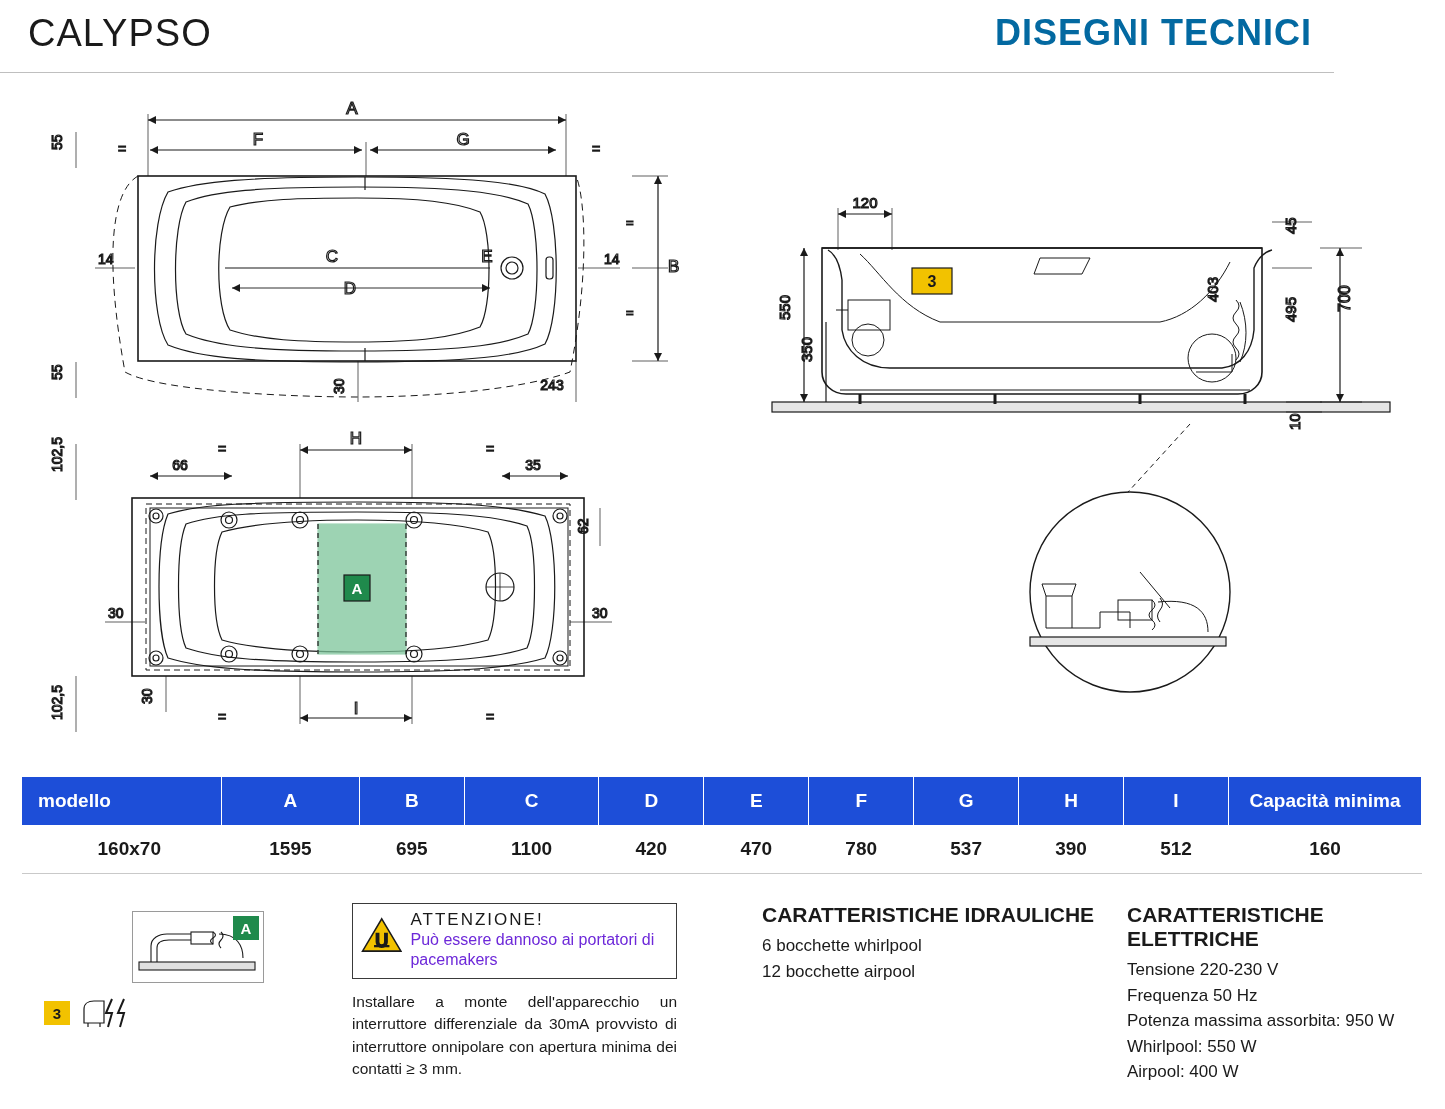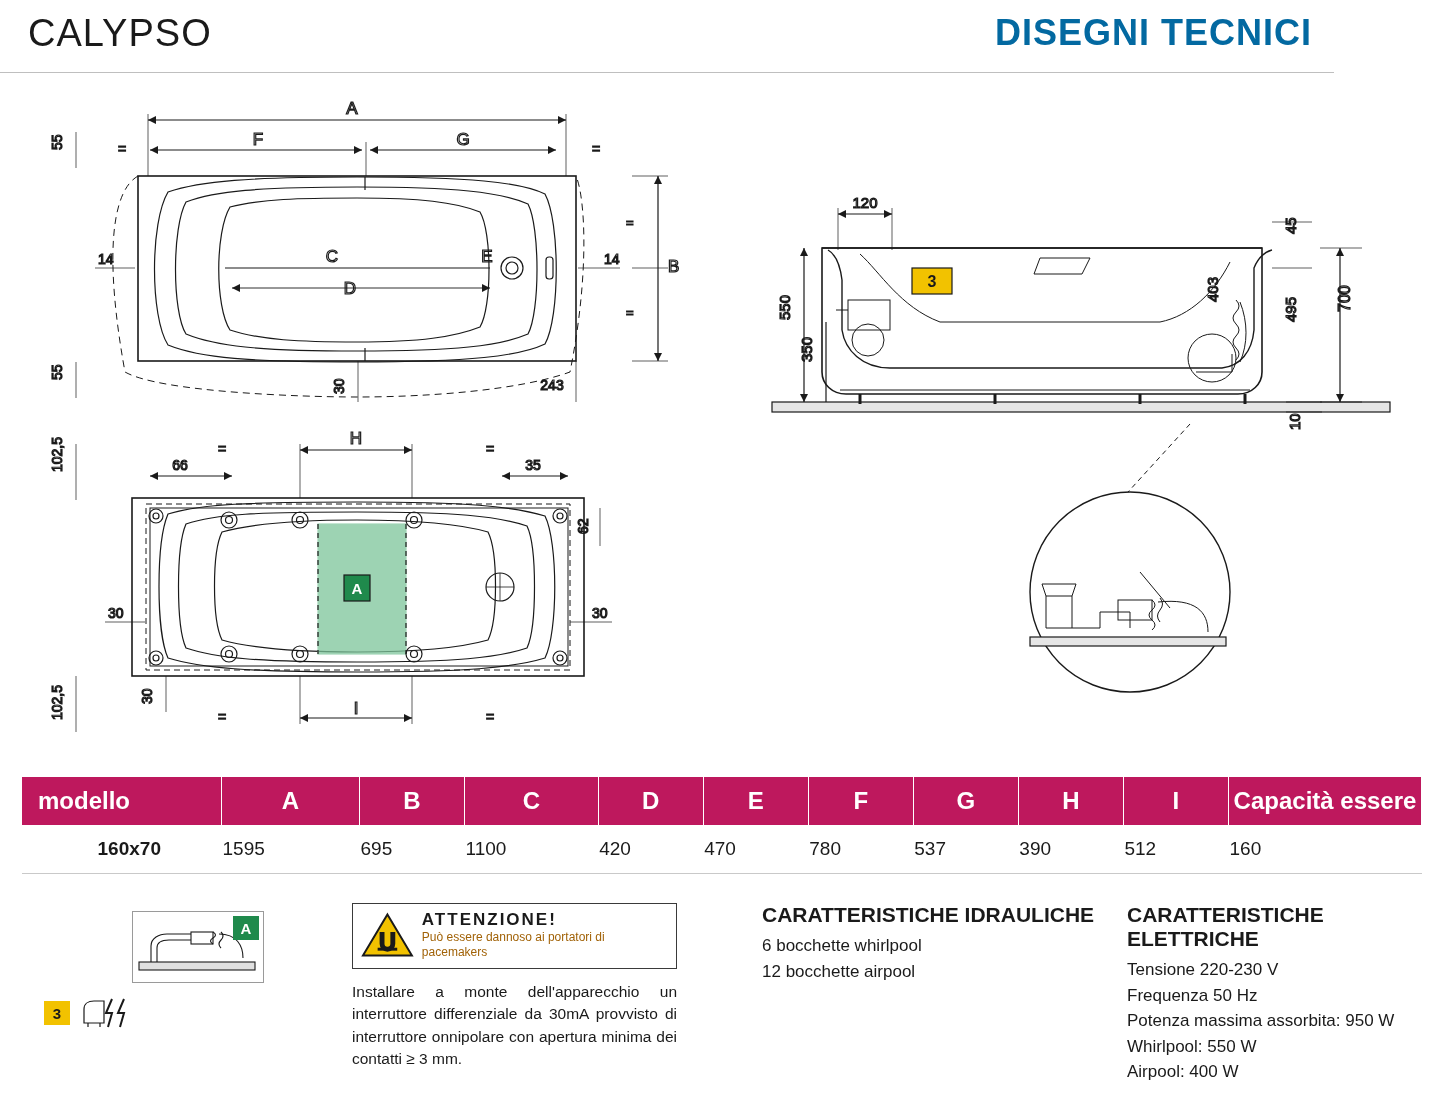--- a/index.html
+++ b/index.html
@@ -26,27 +26,27 @@
 
   .canvas{position:absolute;left:0;top:72px;width:1445px;height:690px;}
   svg{display:block;}
 
   
   .table{
     position:absolute;left:22px;top:777px;width:1400px;
     border-collapse:collapse;
   }
   .table th{
-    background:#be185d;color:#ffffff;font-size:24px;font-weight:700;
+    background:#1d4ed8;color:#ffffff;font-size:19px;font-weight:700;
     height:46px;border-right:1px solid #ffffff;text-align:center;
   }
   .table th.first{text-align:left;padding-left:16px;width:182px;}
   .table th.last{width:190px;}
   .table td{
-    height:46px;font-size:19px;text-align:left;font-weight:400;color:#1a1a1a;
+    height:46px;font-size:19px;text-align:center;font-weight:700;color:#1a1a1a;
     border-bottom:1px solid #c9c9c9;
   }
   .table td.first{text-align:center;padding-left:16px;font-weight:700;}
 
   
   .bottom{position:absolute;left:22px;top:893px;width:1410px;height:200px;}
   .legend-box{
     position:absolute;left:110px;top:18px;width:130px;height:70px;
     border:1px solid #9a9a9a;background:#ffffff;
   }
@@ -59,22 +59,22 @@
     position:absolute;left:22px;top:108px;width:26px;height:24px;
     background:#f2c200;color:#1a1a1a;font-size:15px;font-weight:700;
     display:flex;align-items:center;justify-content:center;
   }
 
   .warn-wrap{position:absolute;left:330px;top:10px;width:325px;}
   .warn-top{
     border:1px solid #3a3a3a;padding:6px 8px 8px 8px;display:flex;gap:8px;
     align-items:flex-start;
   }
-  .warn-title{font-size:17px;font-weight:700;letter-spacing:2px;}
-  .warn-text{font-size:12px;line-height:1.25;color:#a16207;}
+  .warn-title{font-size:17px;font-weight:400;letter-spacing:2px;}
+  .warn-text{font-size:16px;line-height:1.25;color:#6d28d9;}
   .warn-body{font-size:15.5px;line-height:1.45;margin-top:12px;text-align:justify;}
 
   .col-h{position:absolute;left:740px;top:10px;width:350px;}
   .col-e{position:absolute;left:1105px;top:10px;width:330px;}
   .col-head{font-size:21px;font-weight:700;margin-bottom:6px;}
   .col-line{font-size:17px;line-height:1.5;}
 </style>
 </head>
 <body>
 
@@ -320,21 +320,21 @@
       <th class="first">modello</th>
       <th>A</th>
       <th>B</th>
       <th>C</th>
       <th>D</th>
       <th>E</th>
       <th>F</th>
       <th>G</th>
       <th>H</th>
       <th>I</th>
-      <th class="last">Capacità essere</th>
+      <th class="last">Capacità minima</th>
     </tr>
   </thead>
   <tbody>
     <tr>
       <td class="first">160x70</td>
       <td>1595</td>
       <td>695</td>
       <td>1100</td>
       <td>420</td>
       <td>470</td>

